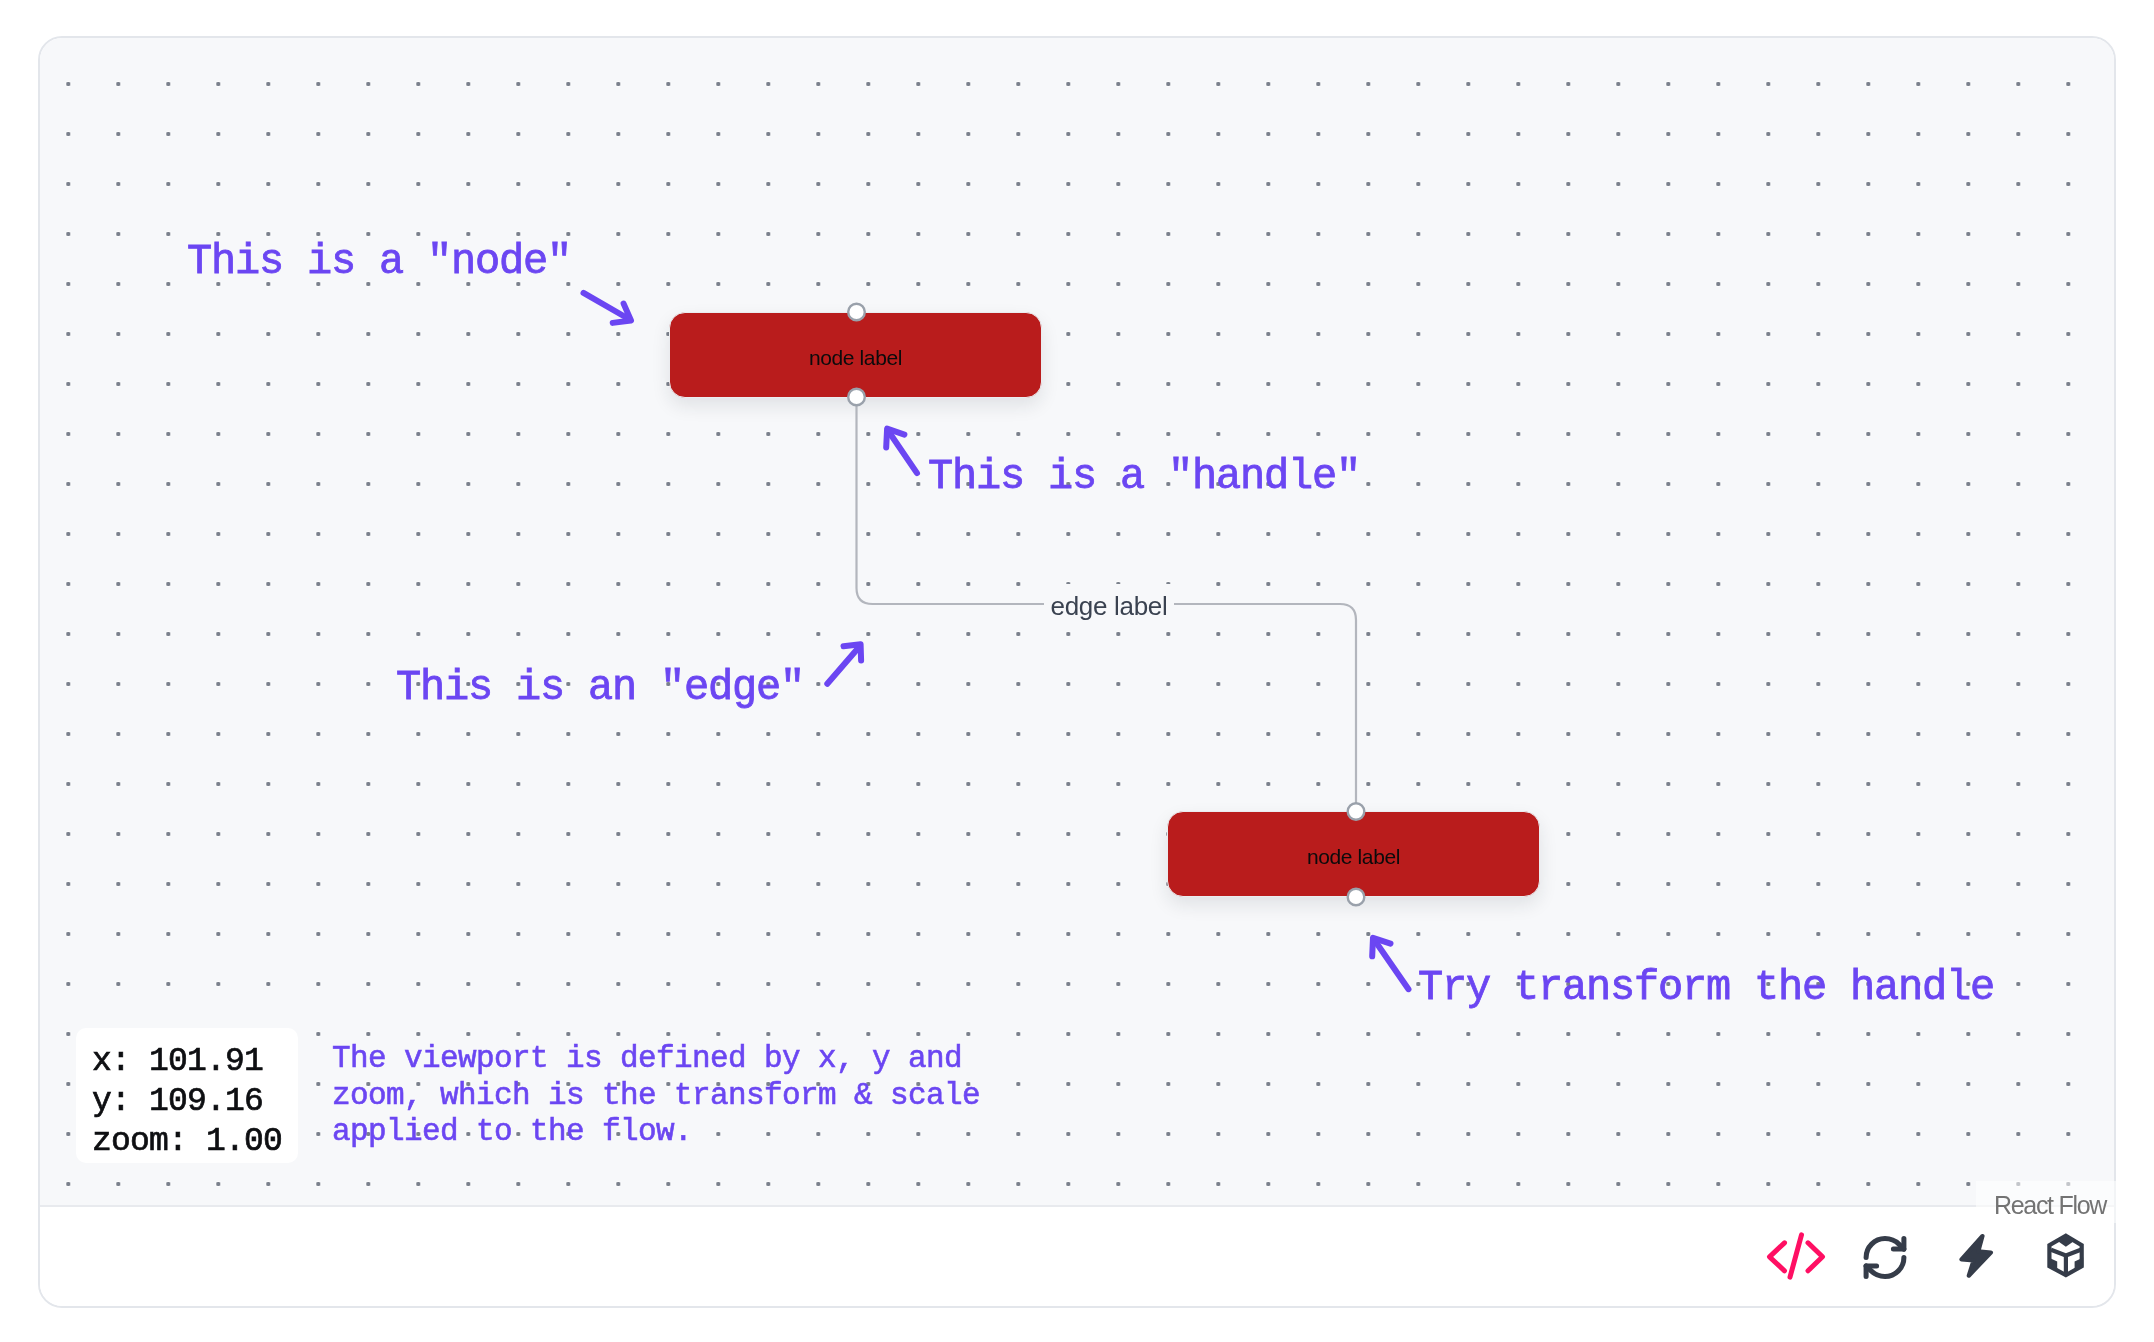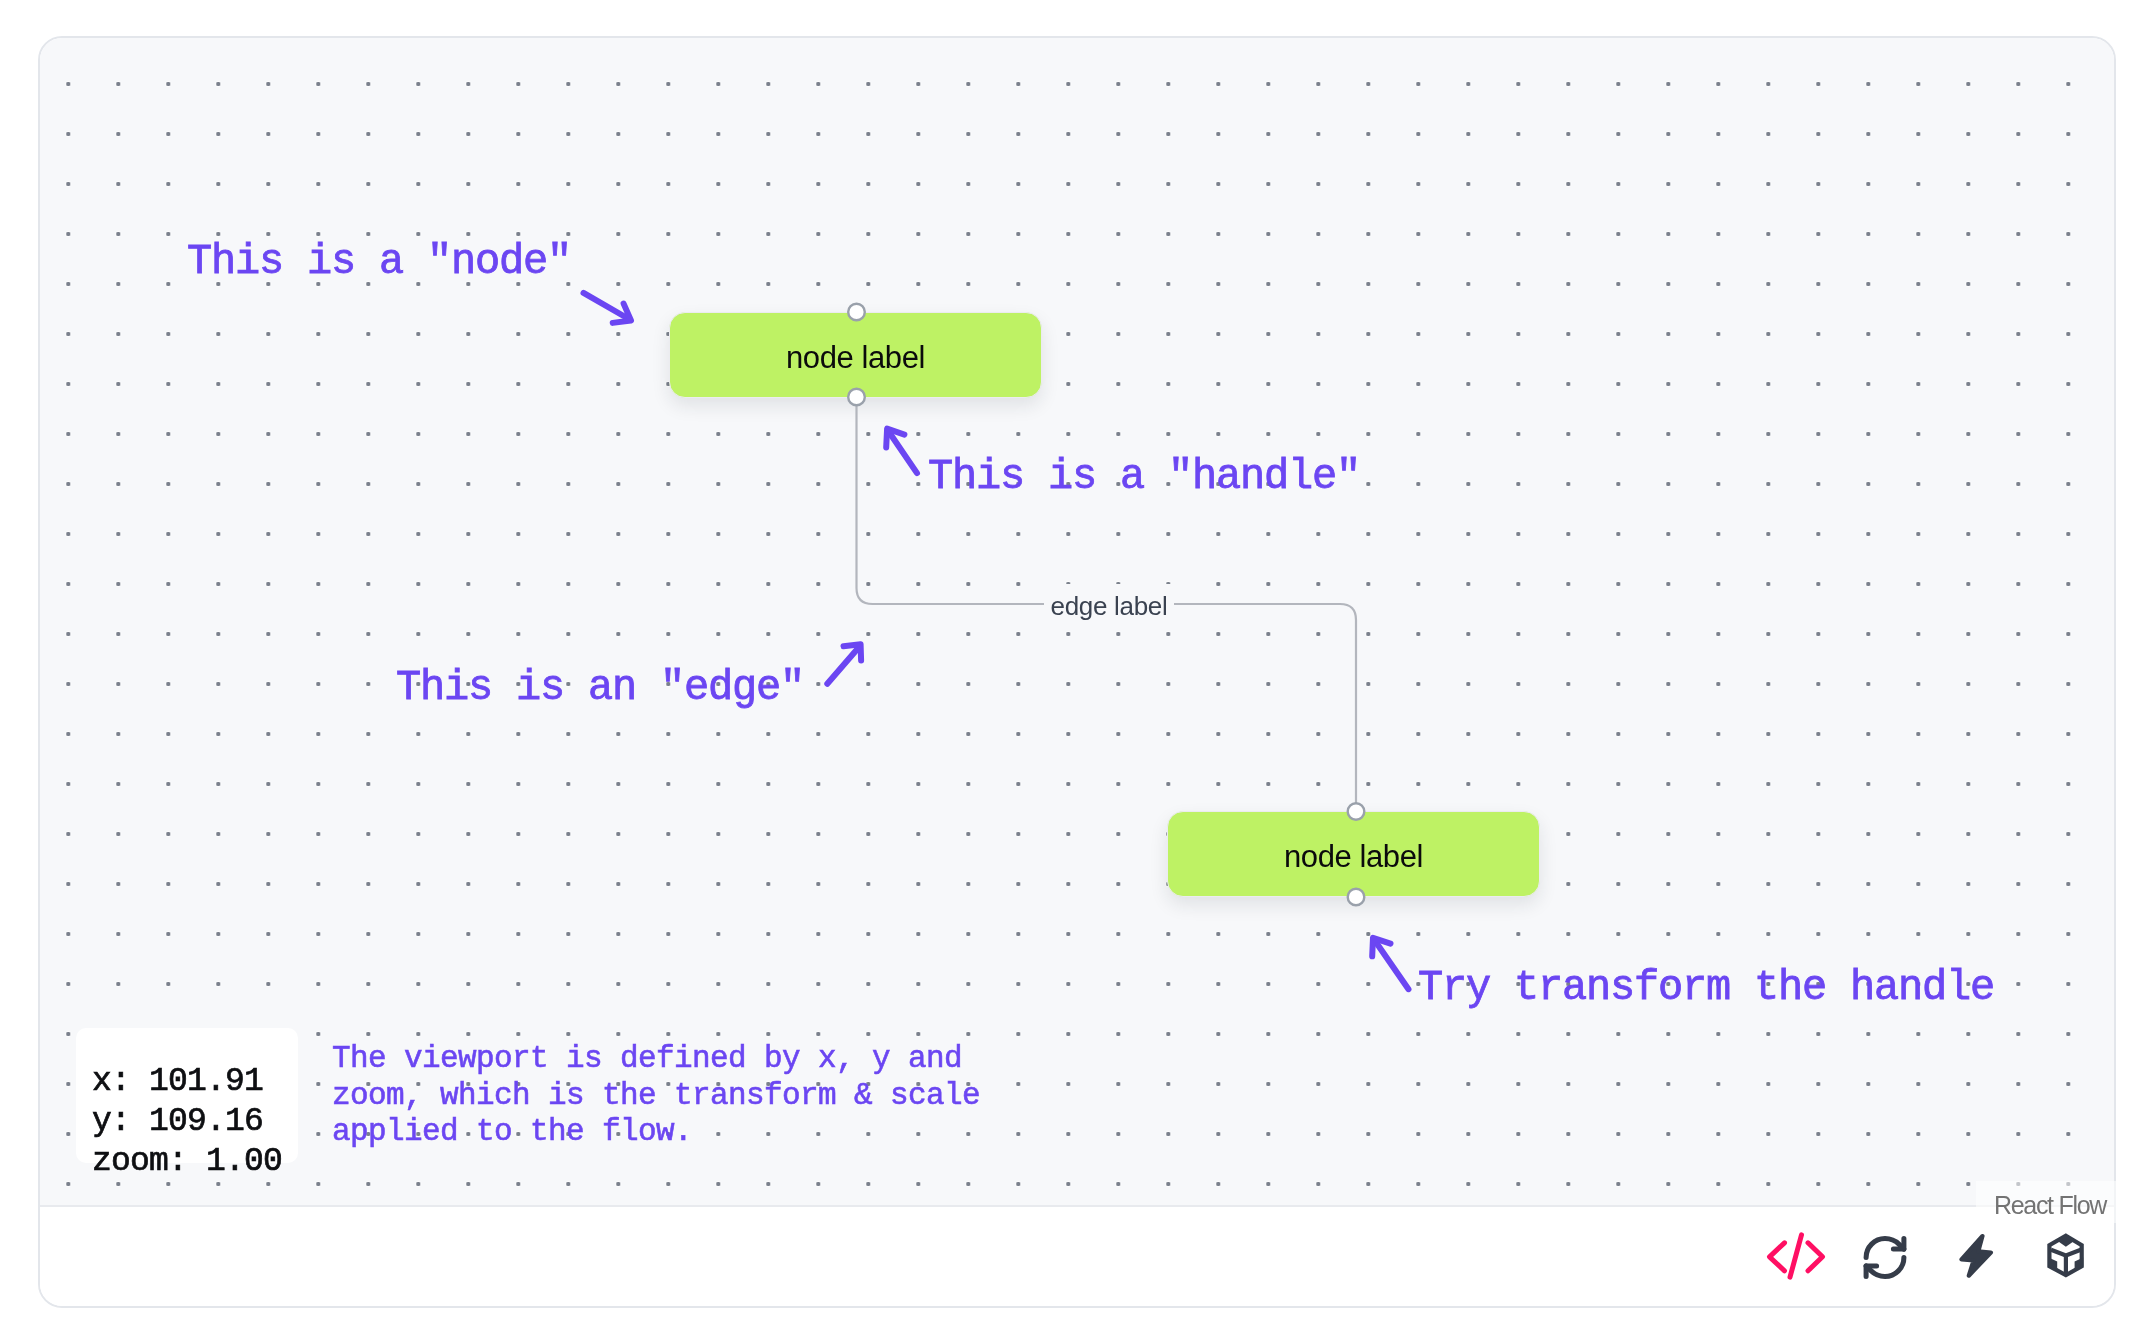--- a/index.html
+++ b/index.html
@@ -6,31 +6,31 @@
   body{width:2154px;height:1342px;background:#ffffff;position:relative;overflow:hidden;
        font-family:"Liberation Sans",sans-serif;}
   #card{position:absolute;left:38px;top:36px;width:2078px;height:1272px;
         border:2px solid #e3e6eb;border-radius:24px;box-sizing:border-box;
         background:#ffffff;overflow:hidden;}
   #canvas{position:absolute;left:0;top:0;width:2074px;height:1167px;
         background-color:#f7f8fa;
         background-image:radial-gradient(circle,#7b818c 0 1.9px,rgba(255,255,255,0.95) 2.5px,rgba(255,255,255,0) 3.4px);
         background-size:50px 50px;background-position:3.3px 21px;}
   #bottombar{position:absolute;left:0;top:1167px;width:2074px;height:101px;background:#ffffff;border-top:2px solid #e8eaee;box-sizing:border-box;}
-  .node{position:absolute;width:373px;height:86px;background:#bef264;
+  .node{position:absolute;width:373px;height:86px;background:#b91c1c;
         border:1.5px solid #ebecef;border-radius:16px;box-sizing:border-box;
         box-shadow:0 8px 18px rgba(30,35,50,0.10);
         display:flex;align-items:center;justify-content:center;
-        font-size:31px;letter-spacing:-0.4px;color:#0b0b0c;padding-top:5px;}
+        font-size:21px;letter-spacing:-0.4px;color:#0b0b0c;padding-top:5px;}
   .anno{position:absolute;font-family:"Liberation Mono",monospace;font-size:42px;letter-spacing:-1.2px;
         line-height:40px;color:#6b46f2;white-space:pre;-webkit-text-stroke:0.8px #6b46f2;}
   #panel{position:absolute;left:76px;top:1028px;width:222px;height:135px;
         background:#ffffff;border-radius:10px;}
   #paneltext{position:absolute;left:92px;top:1041.5px;font-family:"Liberation Mono",monospace;
-        font-size:33px;letter-spacing:-0.8px;line-height:40px;color:#0e0f12;white-space:pre;margin-top:20px;-webkit-text-stroke:0.7px #0e0f12;}
+        font-size:33px;letter-spacing:-0.8px;line-height:40px;color:#0e0f12;white-space:pre;-webkit-text-stroke:0.7px #0e0f12;}
   #para{position:absolute;left:332px;top:1041.2px;font-family:"Liberation Mono",monospace;
         font-size:31px;letter-spacing:-0.6px;line-height:36.5px;color:#6b46f2;white-space:pre;-webkit-text-stroke:0.6px #6b46f2;}
   #attr{position:absolute;left:1976px;top:1181px;width:140px;height:42px;
         background:rgba(255,255,255,0.55);box-sizing:border-box;
         font-size:25px;letter-spacing:-1.3px;color:#737373;
         display:flex;align-items:center;justify-content:flex-end;padding-right:10px;padding-top:7px;}
   svg{position:absolute;left:0;top:0;}
 </style>
 </head>
 <body>

